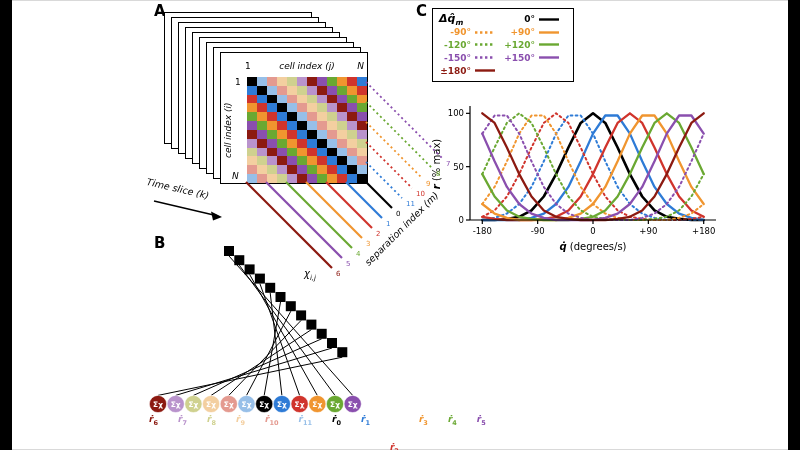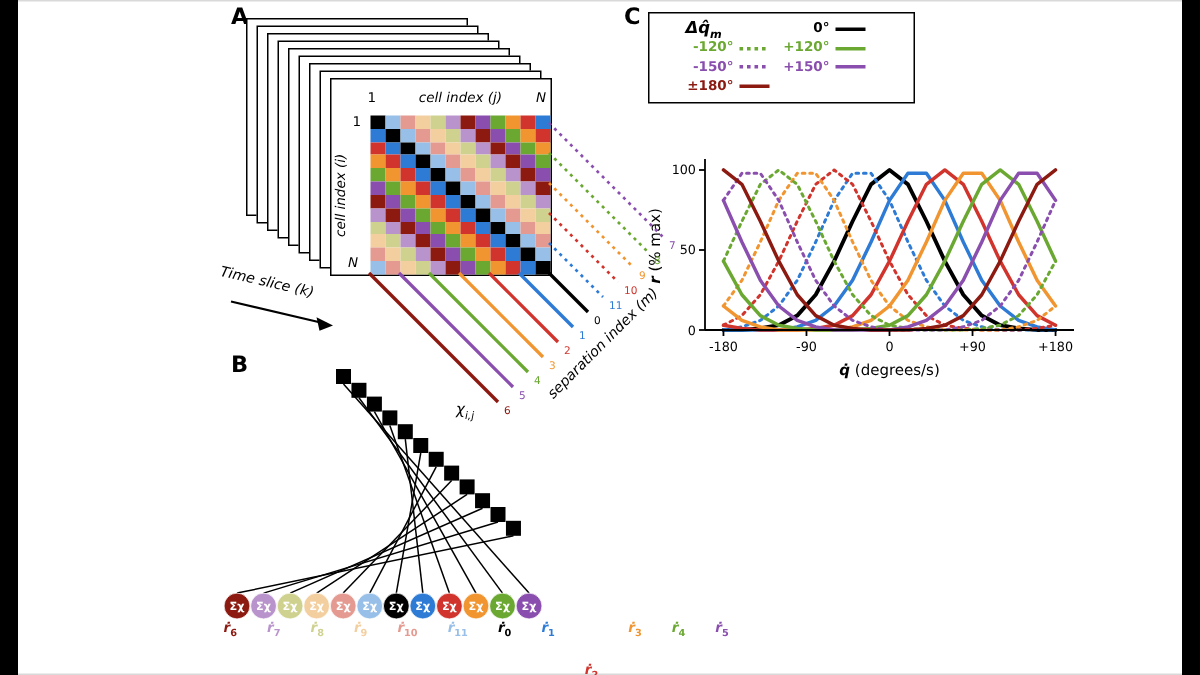--- a/index.html
+++ b/index.html
@@ -24,21 +24,21 @@
               writing-mode:vertical-rl;transform:rotate(180deg);text-align:center;}
   #overlay-a{position:absolute;left:0;top:0;z-index:3;pointer-events:none;}
   #time-slice-label{position:absolute;left:146px;top:183px;font-size:9.5px;font-style:italic;transform:rotate(13deg);z-index:4;}
   #panelb-svg{position:absolute;left:140px;top:240px;z-index:1;}
   #chi-label{position:absolute;left:304px;top:268px;font-size:10px;font-style:italic;z-index:2;}
   #chi-label sub{font-size:7px;}
   #rate-labels{position:absolute;left:149px;top:414px;width:214px;display:flex;z-index:2;gap:20px;}
   #rate-labels span{flex:1;text-align:center;font-size:9px;font-weight:bold;font-style:italic;}
   #rate-labels sub{font-size:6.5px;font-style:normal;}
   #chart-svg{position:absolute;left:428px;top:98px;}
-  #legend-box{position:absolute;left:432px;top:8px;border:1px solid #000;background:#fff;padding:4px 24px;z-index:2;}
+  #legend-box{position:absolute;left:432px;top:8px;border:1px solid #000;background:#fff;padding:4px 6px;z-index:2;}
   .leg-row{display:flex;height:12.8px;align-items:center;}
   .leg-cell{width:64px;display:flex;align-items:center;justify-content:flex-start;}
   .leg-text{display:inline-block;min-width:32px;text-align:right;font-size:9px;font-weight:bold;margin-right:3px;}
   .leg-title{font-size:11px;font-style:italic;font-weight:bold;}
   .leg-title sub{font-size:7.5px;}
 </style>
 </head>
 <body>
 
 <div id="stage">
@@ -317,20 +317,34 @@
         </div>
         <div class="leg-cell">
           <span class="leg-text" style="color: rgb(0, 0, 0);">0°</span>
           <svg width="22" height="9">
             <line x1="1" y1="4.5" x2="21" y2="4.5" stroke="#000000" stroke-width="2.4"></line>
           </svg>
         </div>
       </div>
       <div class="leg-row">
         <div class="leg-cell">
+          <span class="leg-text" style="color: rgb(240, 149, 47);">-90°</span>
+          <svg width="22" height="9">
+            <line x1="1" y1="4.5" x2="21" y2="4.5" stroke="#f0952f" stroke-width="2.4" stroke-dasharray="2.4 2.6"></line>
+          </svg>
+        </div>
+        <div class="leg-cell">
+          <span class="leg-text" style="color: rgb(240, 149, 47);">+90°</span>
+          <svg width="22" height="9">
+            <line x1="1" y1="4.5" x2="21" y2="4.5" stroke="#f0952f" stroke-width="2.4"></line>
+          </svg>
+        </div>
+      </div>
+      <div class="leg-row">
+        <div class="leg-cell">
           <span class="leg-text" style="color: rgb(106, 168, 50);">-120°</span>
           <svg width="22" height="9">
             <line x1="1" y1="4.5" x2="21" y2="4.5" stroke="#6aa832" stroke-width="2.4" stroke-dasharray="2.4 2.6"></line>
           </svg>
         </div>
         <div class="leg-cell">
           <span class="leg-text" style="color: rgb(106, 168, 50);">+120°</span>
           <svg width="22" height="9">
             <line x1="1" y1="4.5" x2="21" y2="4.5" stroke="#6aa832" stroke-width="2.4"></line>
           </svg>

